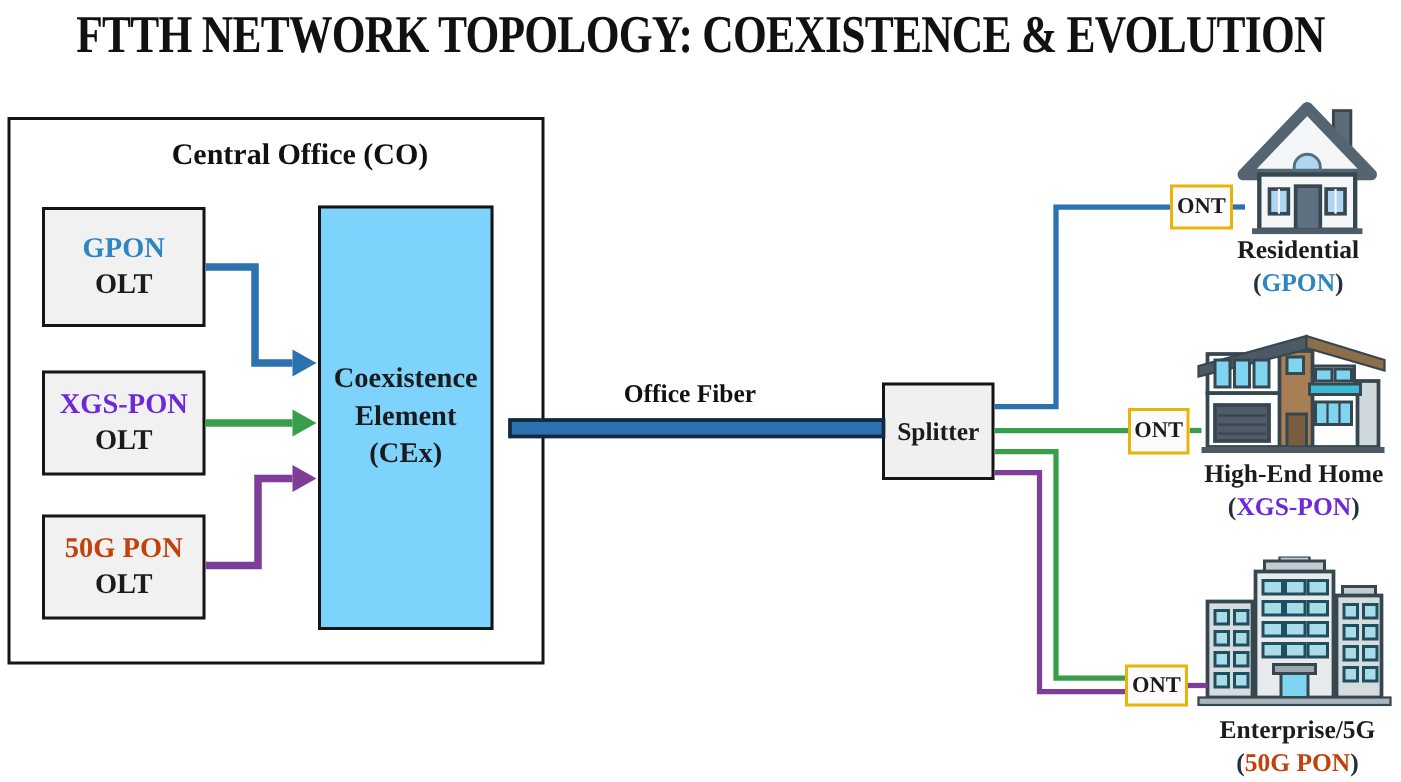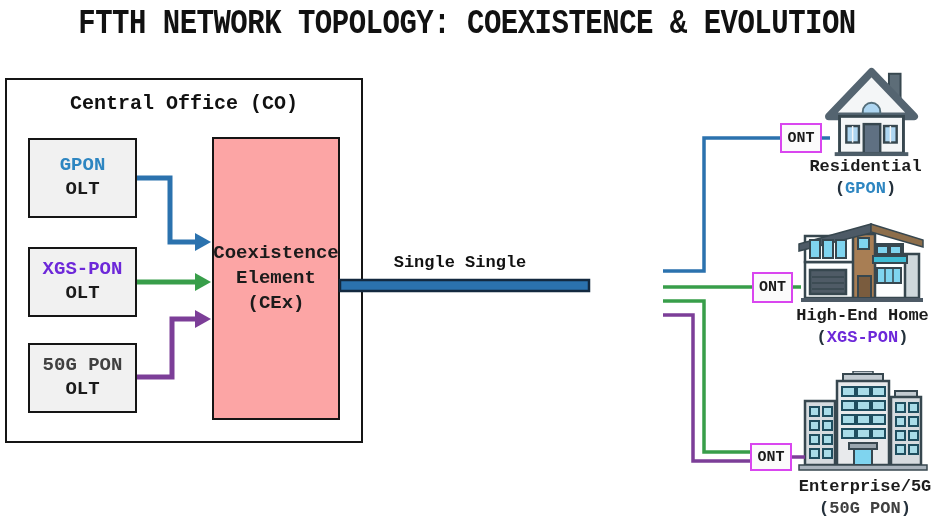--- a/index.html
+++ b/index.html
@@ -1,49 +1,49 @@
 <!DOCTYPE html>
 <html><head>
 <meta charset="utf-8">
 <style>
   html,body{margin:0;padding:0;background:#fff;}
   .canvas{position:relative;width:934px;height:521px;background:#ffffff;overflow:hidden;
-          font-family:Liberation Mono, monospace;color:#1b1b1b;}
+          font-family:Liberation Serif, serif;color:#1b1b1b;}
   .abs{position:absolute;}
   .title{top:4px;left:0;width:934px;text-align:center;font-size:29px;font-weight:bold;
          letter-spacing:-0.5px;color:#111;transform:scaleY(1.22);transform-origin:top center;white-space:nowrap;}
   .co-box{left:5px;top:78px;width:358px;height:365px;border:2.5px solid #151515;background:#fff;box-sizing:border-box;}
-  .co-label{left:5px;top:92px;width:358px;text-align:center;font-size:20px;font-weight:bold;color:#111;}
+  .co-label{left:5px;top:92px;width:358px;text-align:center;font-size:20px;font-weight:bold;color:#111;padding-left:16px;}
   .olt-box{left:28px;width:109px;background:#f1f1f1;border:2.5px solid #151515;box-sizing:border-box;
            display:flex;flex-direction:column;align-items:center;justify-content:center;
            font-size:19px;font-weight:bold;line-height:1.25;}
   .olt-gpon{top:138px;height:80px;}
   .olt-xgs{top:247px;height:70px;}
   .olt-50g{top:343px;height:70px;}
-  .cex-box{left:212px;top:137px;width:128px;height:283px;background:#fca5a5;border:2.5px solid #151515;
+  .cex-box{left:212px;top:137px;width:117px;height:283px;background:#7dd3fc;border:2.5px solid #151515;
            box-sizing:border-box;display:flex;align-items:center;justify-content:center;text-align:center;
            font-size:19px;font-weight:bold;line-height:1.3;padding:0 6px;}
   .fiber-label{left:380px;top:253px;width:160px;text-align:center;font-size:17px;font-weight:bold;color:#111;}
   .splitter-box{left:588px;top:255px;width:75px;height:65px;background:#f0f0f0;border:2.5px solid #151515;
                 box-sizing:border-box;display:flex;align-items:center;justify-content:center;
                 font-size:17px;font-weight:bold;}
-  .ont-box{background:#fbfbfb;border:2px solid #d946ef;box-sizing:border-box;display:flex;align-items:center;
+  .ont-box{background:#fbfbfb;border:2px solid #eab308;box-sizing:border-box;display:flex;align-items:center;
            justify-content:center;font-size:15px;font-weight:bold;z-index:4;}
   .ont-res{left:780px;top:123px;width:42px;height:30px;}
   .ont-heh{left:752px;top:272px;width:41px;height:31px;}
   .ont-ent{left:750px;top:443px;width:42px;height:28px;}
   .ep-label{text-align:center;line-height:1.3;font-weight:bold;font-size:17px;}
   .ep-res{left:793px;top:156px;width:145px;}
   .ep-heh{left:785px;top:305px;width:155px;}
   .ep-ent{left:790px;top:476px;width:150px;}
   .ep-name{color:#1c1c1c;}
   .paren{color:#24313c;}
   .c-blue{color:#2E86C1;text-align:right;}
   .c-green{color:#6d28d9;}
-  .c-purple{color:#404040;}
+  .c-purple{color:#c2410c;}
   .overlay{left:0;top:0;width:934px;height:521px;z-index:3;pointer-events:none;}
   .bld{z-index:2;}
 </style>
 </head>
 <body>
 
 <div class="canvas">
 
   <div class="abs title">FTTH NETWORK TOPOLOGY: COEXISTENCE &amp; EVOLUTION</div>
 
@@ -60,21 +60,22 @@
       <span>OLT</span>
     </div>
 
   <div class="abs olt-box olt-50g">
       <span class="c-purple">50G PON</span>
       <span>OLT</span>
     </div>
 
   <div class="abs cex-box">Coexistence Element (CEx)</div>
 
-  <div class="abs fiber-label">Single Single</div>
+  <div class="abs fiber-label">Office Fiber</div>
+  <div class="abs splitter-box">Splitter</div>
 
   <div class="abs ont-box ont-res">ONT</div>
   <div class="abs ont-box ont-heh">ONT</div>
   <div class="abs ont-box ont-ent">ONT</div>
 
   <div class="abs ep-label ep-res">
     <div class="ep-name">Residential</div>
     <div><span class="paren">(</span><span class="c-blue">GPON</span><span class="paren">)</span></div>
   </div>
   <div class="abs ep-label ep-heh">

